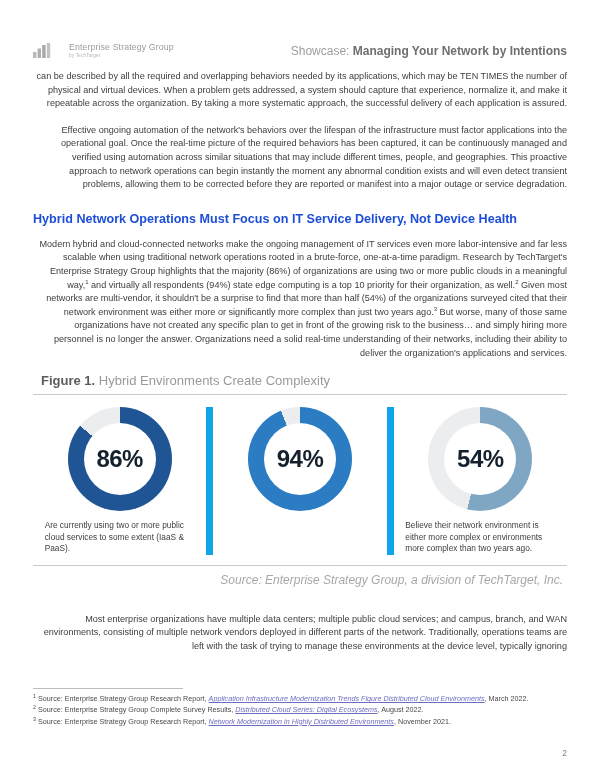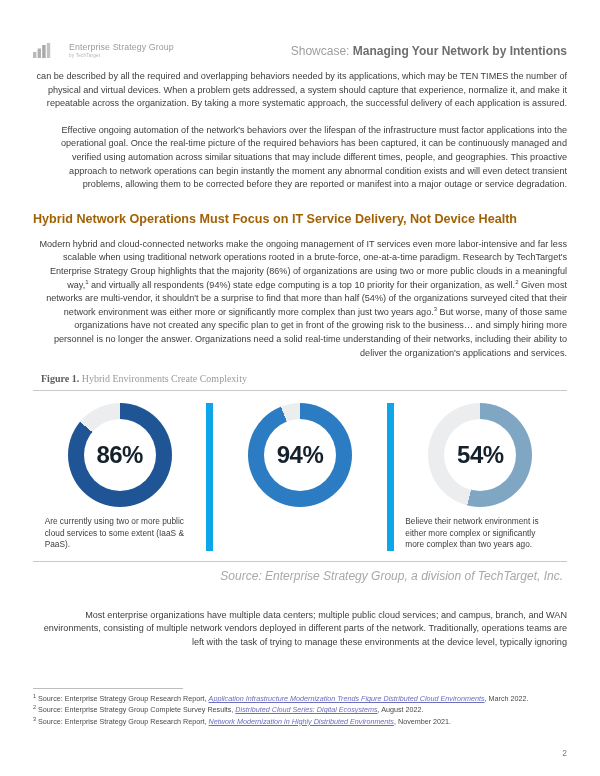--- a/index.html
+++ b/index.html
@@ -40,29 +40,29 @@
     line-height:13.6px;
     color:#3d3d3d;
     margin:0 0 13px 0;
     text-align:right;
   }
   sup { font-size:6px; vertical-align:super; line-height:0; }
 
   h2.section-title {
     font-size:12.6px;
     font-weight:bold;
-    color:#a16207;
+    color:#1d4ed8;
     margin:19px 0 11px 0;
     line-height:16px;
   }
 
   
   .figure { margin-top:12px; }
   .figure-caption {
-    font-size:10px; color:#9a9a9a; margin:0 0 6px 8px;font-family:Liberation Serif, serif;
+    font-size:13px; color:#9a9a9a; margin:0 0 6px 8px;
   }
   .figure-caption b { color:#5c5c5c; font-weight:bold; }
   .figure-box {
     border-top:1px solid #c9c9c9;
     border-bottom:1px solid #c9c9c9;
     padding:12px 0 10px 0;
     display:flex;
   }
   .panel {
     flex:1;
@@ -184,21 +184,21 @@
       <div class="panel">
         <div class="donut" id="donut-1" style="background: conic-gradient(rgb(43, 124, 194) 0deg, rgb(43, 124, 194) 338.4deg, rgb(236, 237, 239) 338.4deg, rgb(236, 237, 239) 360deg);">
           <span class="donut-label">94%</span>
         </div>
       </div>
 
       <div class="panel">
         <div class="donut" id="donut-2" style="background: conic-gradient(rgb(127, 167, 196) 0deg, rgb(127, 167, 196) 194.4deg, rgb(236, 237, 239) 194.4deg, rgb(236, 237, 239) 360deg);">
           <span class="donut-label">54%</span>
         </div>
-        <div class="panel-caption">Believe their network environment is either more complex or significantly more complex than two years ago.</div>
+        <div class="panel-caption">Believe their network environment is either more complex or environments more complex than two years ago.</div>
       </div>
 
     </div>
 
     <div class="figure-source">Source: Enterprise Strategy Group, a division of TechTarget, Inc.</div>
   </div>
 
   <p class="body" style="margin-top:26px;">Most enterprise organizations have multiple data centers; multiple public cloud services; and campus, branch, and WAN environments, consisting of multiple network vendors deployed in different parts of the network. Traditionally, operations teams are left with the task of trying to manage these environments at the device level, typically ignoring</p>
 </div>
 

